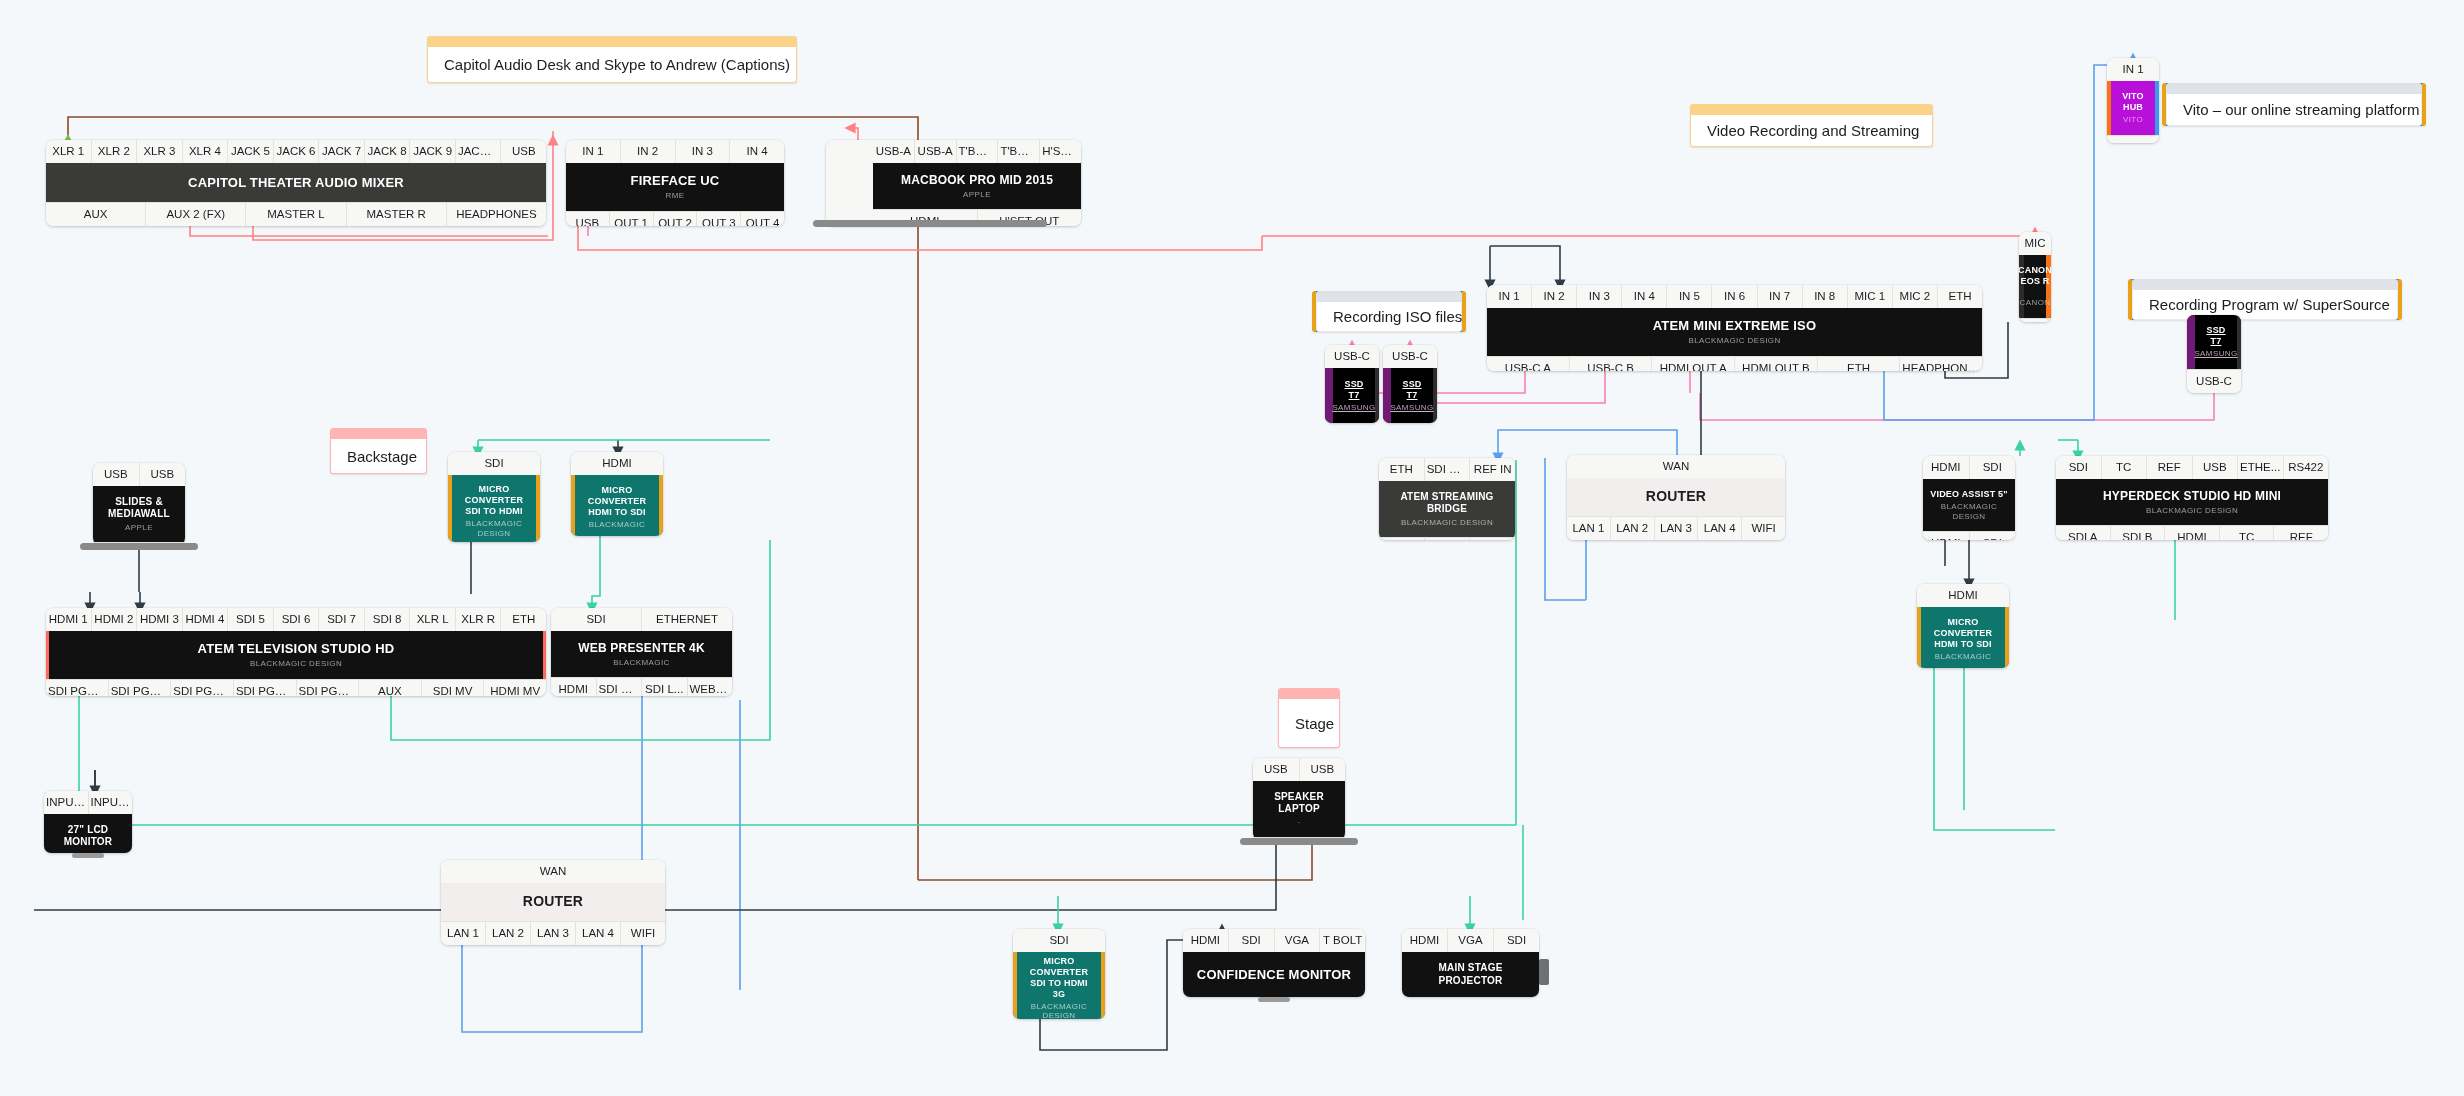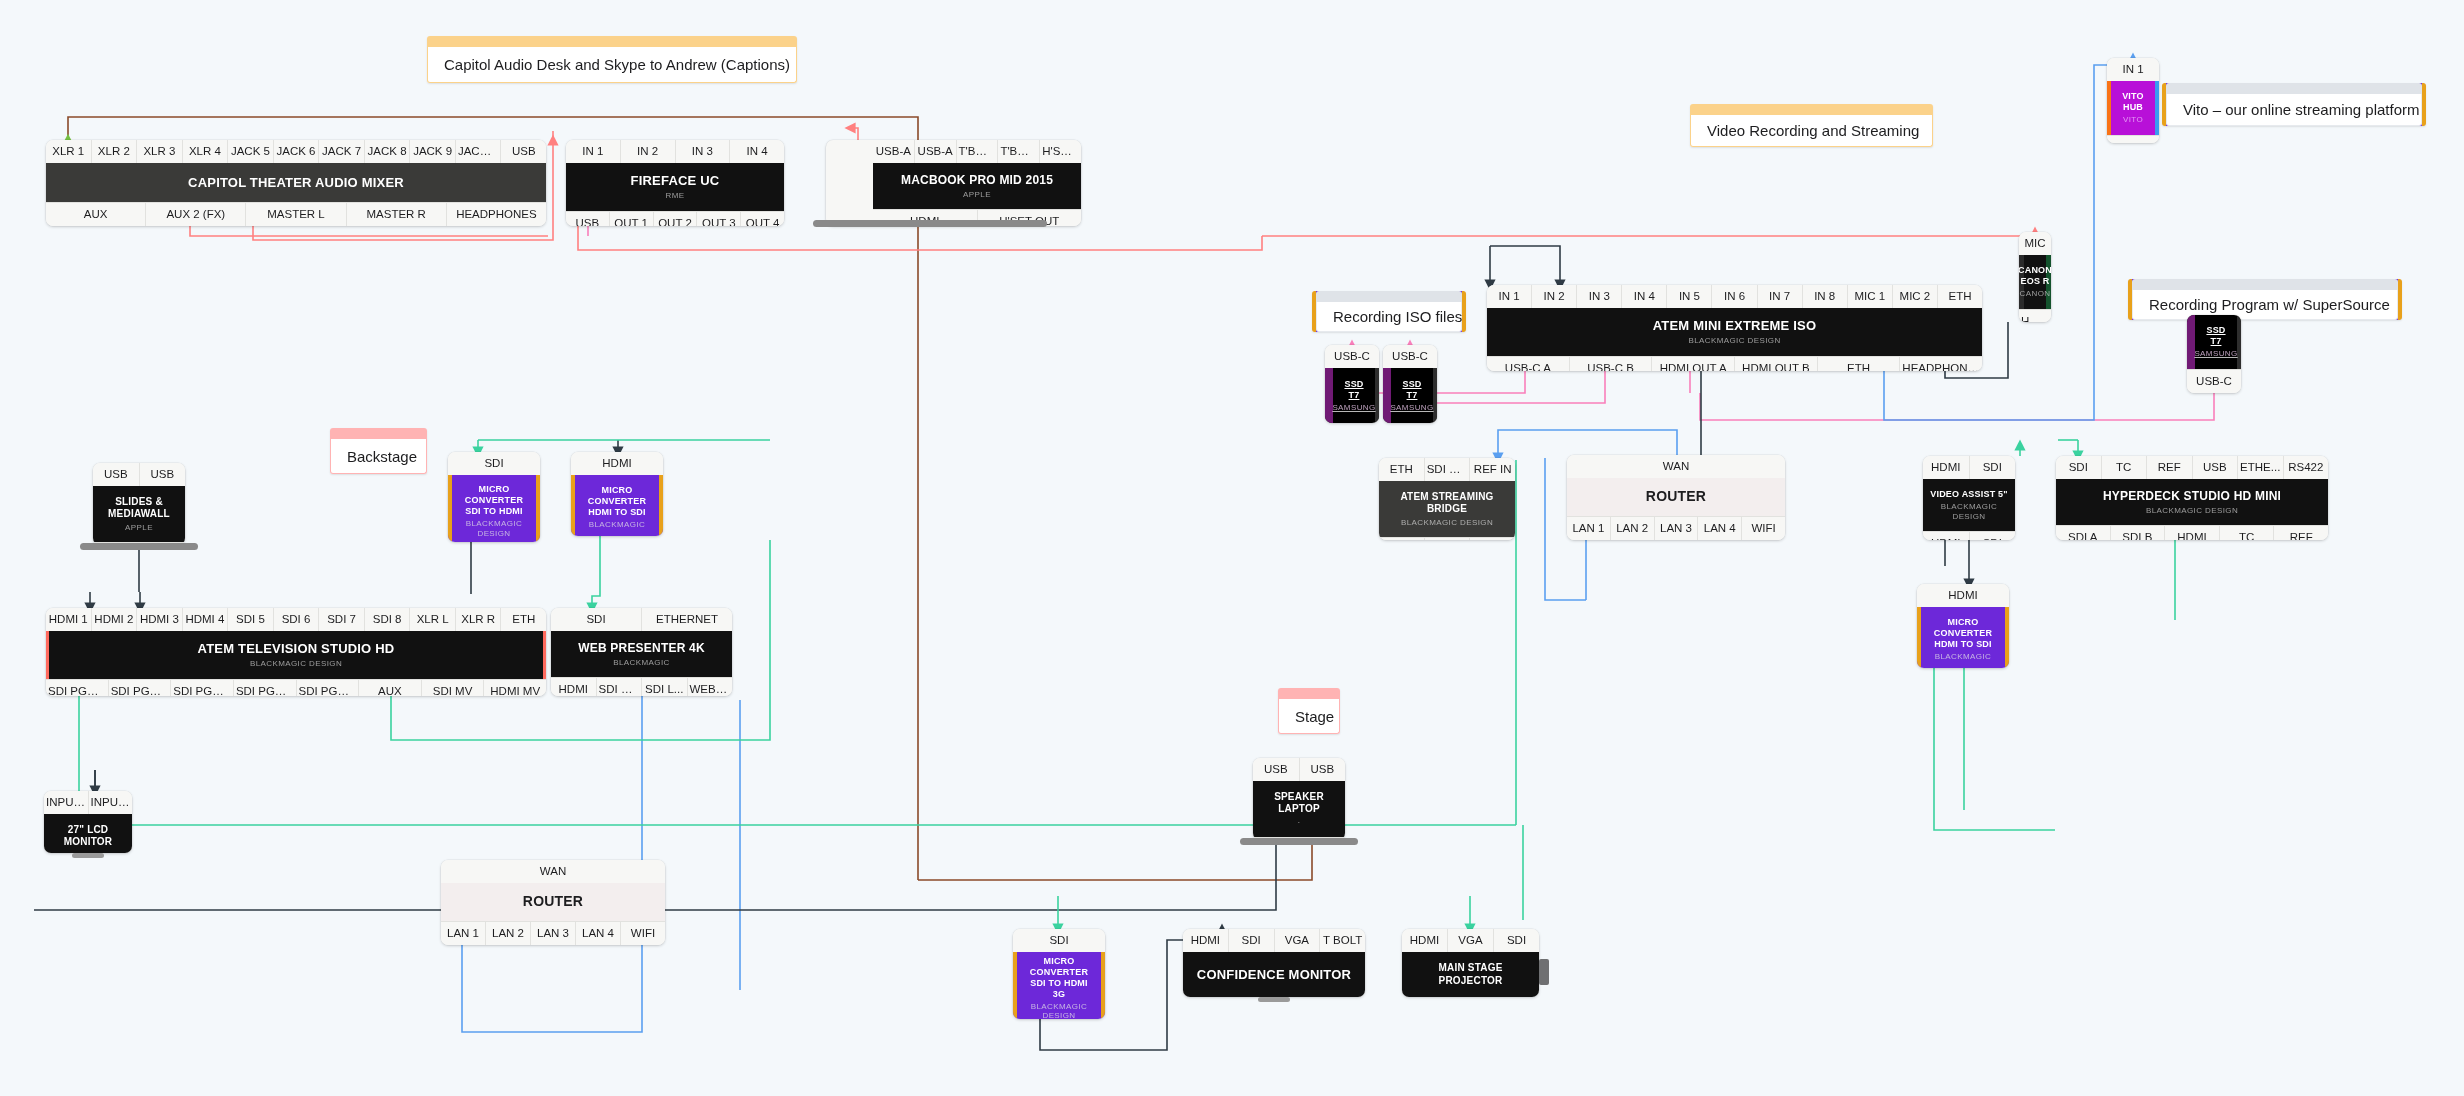--- a/index.html
+++ b/index.html
@@ -18,29 +18,29 @@
   .port:last-child{border-right:none;}
   .ports.bot .port{border-top:1px solid #e2e2df;}
   .body{display:flex;flex-direction:column;align-items:center;justify-content:center;
         text-align:center;padding:10px 6px;}
   .body .nm{font-weight:bold;letter-spacing:.2px;line-height:1.22;}
   .body .sub{font-size:8px;letter-spacing:.4px;margin-top:2px;opacity:.72;line-height:1.2;}
   .blk{background:#111;color:#fff;}
   .blk .sub{color:#cfcfcf;}
   .dark{background:#3a3a38;color:#fff;}
   .dark .sub{color:#d8d8d8;}
-  .gray{background:#6d28d9;color:#fff;border-left:4px solid #e8a11b;border-right:4px solid #e8a11b;}
+  .gray{background:#0f766e;color:#fff;border-left:4px solid #e8a11b;border-right:4px solid #e8a11b;}
   .gray .sub{color:#e6e6e6;}
   .magenta{background:#000000;color:#fff;border-left:8px solid #701a75;border-right:4px solid #2e2e2e;text-decoration:underline;}
   .magenta .sub{color:#ffd9ff;}
   .purple{background:#b810d8;color:#fff;border-left:4px solid #f97316;border-right:4px solid #3a9bf0;}
   .purple .sub{color:#f2c9ff;}
   .router-body{background:#f3eeee;color:#1d1d1f;}
   .redside{border-left:3px solid #ff6a5e;border-right:3px solid #ff6a5e;}
-  .camside{border-left:5px solid #2b2b2b;border-right:5px solid #14532d;}
+  .camside{border-left:5px solid #2b2b2b;border-right:5px solid #f97316;gap:9px;}
 
   
   .foot{position:absolute;height:7px;background:#8a8a8a;border-radius:4px;}
   
   .stand{position:absolute;height:5px;background:#9a9a9a;border-radius:3px;}
 
   
   .note{position:absolute;border-radius:3px;display:flex;flex-direction:column;
         box-shadow:0 1px 2px rgba(0,0,0,.10);}
   .note .bar{height:11px;border-radius:3px 3px 0 0;}
@@ -163,21 +163,21 @@
         <div class="txt">Recording ISO files</div>
       </div>
       <div class="note gray" style="left: 2128px; top: 279px; width: 266px; height: 41px;">
         <div class="bar"></div>
         <div class="txt">Recording Program w/ SuperSource</div>
       </div>
       <div class="note pink" style="left: 330px; top: 428px; width: 97px; height: 46px;">
         <div class="bar"></div>
         <div class="txt">Backstage</div>
       </div>
-      <div class="note pink" style="left: 1278px; top: 688px; width: 62px; height: 46px;">
+      <div class="note pink" style="left: 1278px; top: 688px; width: 62px; height: 60px;">
         <div class="bar"></div>
         <div class="txt">Stage</div>
       </div>
     </div>
 
   <div id="devices-layer">
       <div class="dev" style="left: 46px; top: 140px; width: 500px; height: 86px;">
         <div class="ports top">
           <div class="port">XLR 1</div>
           <div class="port">XLR 2</div>

